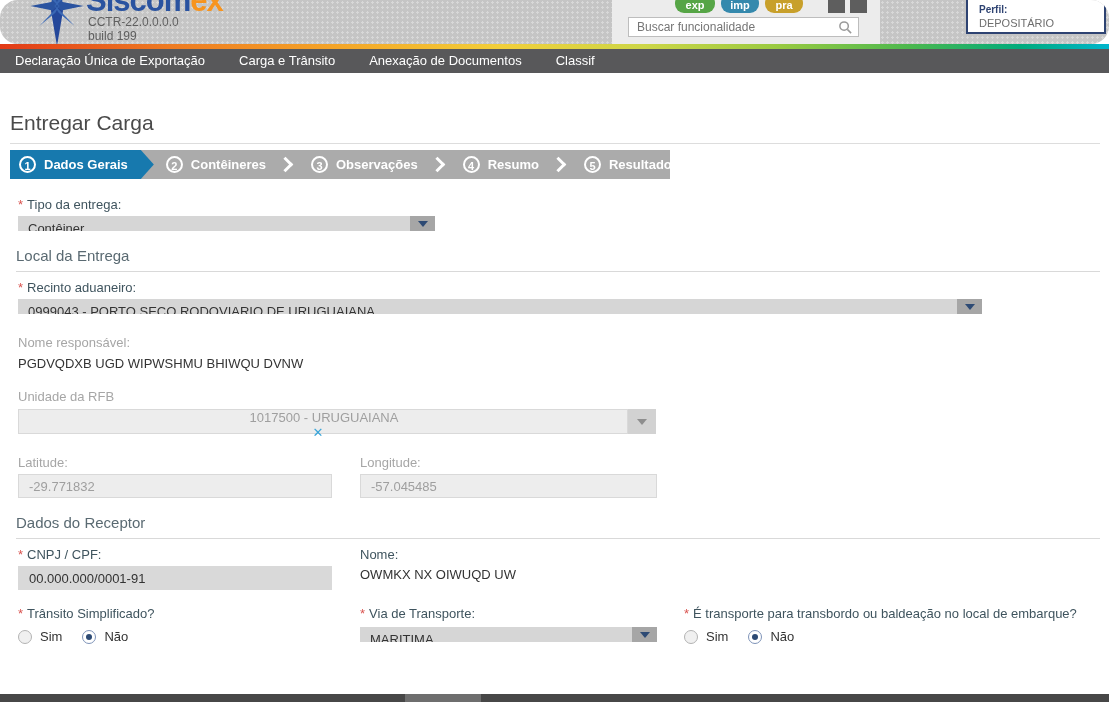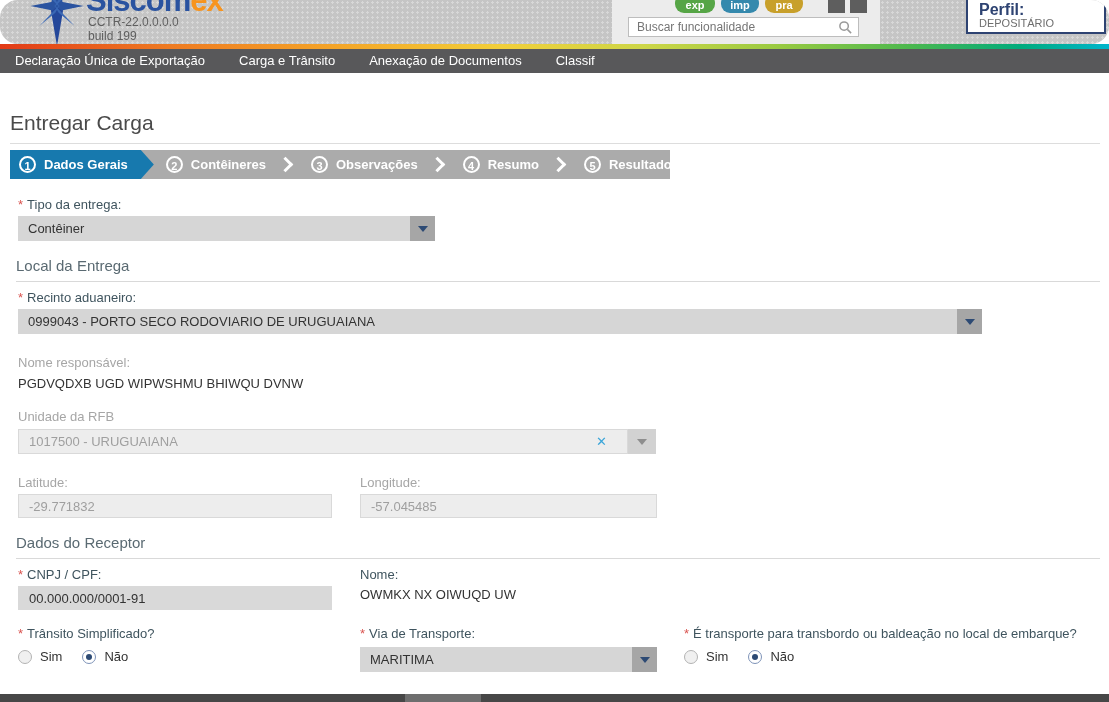--- a/index.html
+++ b/index.html
@@ -24,21 +24,21 @@
   .badge-imp { left:721px; width:38px; background:#3589ad; }
   .badge-pra { left:765px; width:38px; background:#c8a02b; }
   .hdr-sq { position:absolute; top:-4px; width:17px; height:17px; background:#5e5e5e; }
   .hdr-sq1 { left:828px; } .hdr-sq2 { left:850px; }
   .search-box { position:absolute; left:628px; top:17px; width:231px; height:20px; background:#fff;
     border:1px solid #bdbdbd; display:flex; align-items:center; padding:0 5px 0 8px; }
   .search-box input { flex:1; border:0; outline:0; font-size:12px; color:#777; background:transparent;
     font-family:inherit; }
   .profile-box { position:absolute; left:966px; top:-4px; width:140px; height:38px; background:#fff;
     border:2px solid #2e4372; padding:5px 0 0 11px; }
-  .profile-label { font-size:16px; font-weight:700; color:#2e4372; line-height:13px; }
+  .profile-label { font-size:10px; font-weight:700; color:#2e4372; line-height:13px; }
   .profile-value { font-size:11px; color:#6e6e6e; line-height:14px; }
 
   
   .rainbow { height:5px; background:linear-gradient(to right,
      #e23a17 0%, #ee7a22 15%, #f4a428 30%, #f2cf3a 45%, #cdd648 58%,
      #9aca41 70%, #4cb84e 82%, #00ab7c 92%, #00b5cc 100%); }
   .nav { height:24px; background:#58585a; display:flex; align-items:center; }
   .nav-item { color:#fff; font-size:13px; padding:0 17px; line-height:24px; cursor:default; white-space:nowrap; }
   .nav-item:first-child { padding-left:15px; }
 
@@ -57,41 +57,41 @@
     color:#fff; font-size:11px; font-weight:700; text-align:center; line-height:17px; margin-right:8px;
     flex:0 0 auto; }
   .step-label { color:#fff; font-size:13px; font-weight:700; white-space:nowrap; }
   .chev { width:11px; height:11px; border-top:3px solid #fff; border-right:3px solid #fff;
     transform:rotate(45deg); margin:0 8px 0 2px; flex:0 0 auto; }
 
   
   .field-label { font-size:13px; color:#3f545e; line-height:16px; }
   .field-label--disabled { color:#a6a6a6; }
   .req { color:#d9534f; margin-right:4px; }
-  .select { display:flex; margin-top:3px; height:25px; cursor:pointer; }
+  .select { display:flex; margin-top:3px; height:15px; cursor:pointer; }
   .select-value { flex:1; background:#d6d6d6; font-size:13px; color:#333; line-height:25px; padding-left:10px;
     white-space:nowrap; overflow:hidden; }
   .select-btn { width:25px; background:#a6a6a6; display:flex; align-items:center; justify-content:center; }
   .caret { width:0; height:0; border-left:5px solid transparent; border-right:5px solid transparent;
     border-top:6px solid #2d4a74; }
   .caret--disabled { border-top-color:#8e8e8e; }
   .tinput { height:24px; border:1px solid #d9d9d9; background:#ededed; color:#9f9f9f; font-size:13px;
     padding:0 10px; font-family:inherit; margin-top:3px; display:block; }
   .tinput--enabled { background:#d9d9d9; border-color:#d9d9d9; color:#333; }
   .plain-value { font-size:13px; color:#333; margin-top:5px; line-height:16px; }
   .section-hdr { margin:16px 0 0 -2px; font-size:15px; font-weight:400; color:#5a6a72;
     padding-bottom:6px; border-bottom:1px solid #d9d9d9; line-height:18px; }
   .row { display:flex; }
   .col1 { width:342px; flex:0 0 342px; }
   .col2 { width:324px; flex:0 0 324px; }
   .col3 { flex:1; }
 
   .combo { display:flex; margin-top:4px; height:25px; }
   .combo-input { width:610px; background:#ededed; border:1px solid #d9d9d9; display:flex; align-items:center;
-    padding:0 8px 0 10px; }
+    padding:0 8px 0 10px;flex-direction:column; }
   .combo-text { flex:1; font-size:13px; color:#9f9f9f; }
   .clear-x { color:#3aa5d9; font-size:13px; font-weight:700; cursor:pointer; padding-right:12px; }
   .combo-btn { width:28px; background:#d2d2d2; display:flex; align-items:center; justify-content:center; }
 
   .radio-group { display:flex; align-items:center; margin-top:7px; }
   .radio { width:14px; height:14px; border-radius:50%; background:#f0f0f0; border:1px solid #b3b3b3;
     display:inline-block; cursor:pointer; flex:0 0 auto; }
   .radio--selected { background:#fff; border-color:#7e93b8; position:relative; }
   .radio--selected::after { content:""; position:absolute; left:3px; top:3px; width:6px; height:6px;
     border-radius:50%; background:#2c4a74; }

